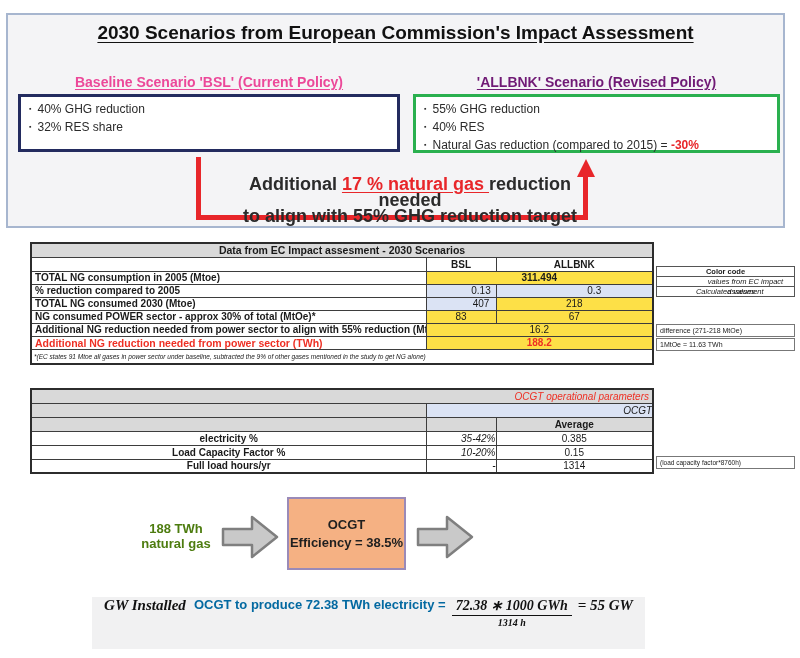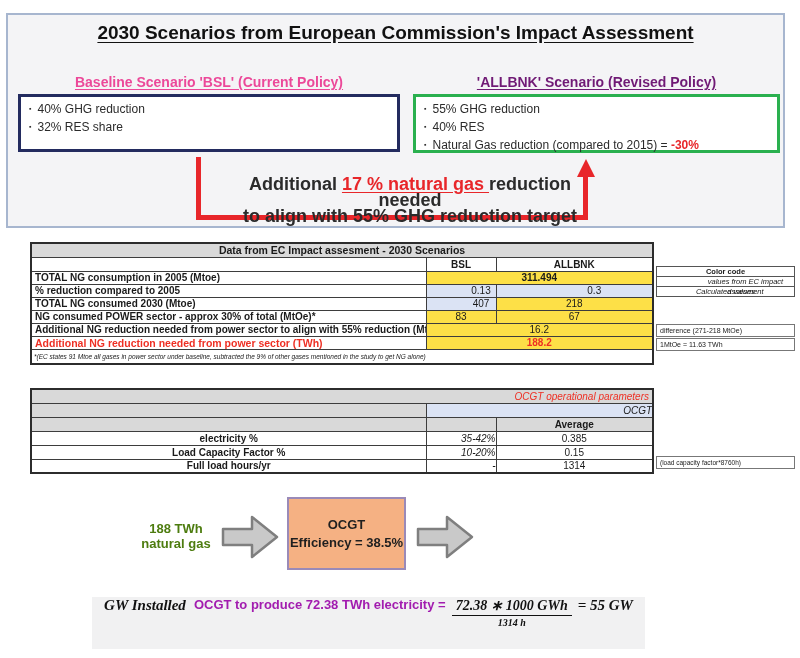--- a/index.html
+++ b/index.html
@@ -67,21 +67,21 @@
   .ocgt-box { position:absolute; left:287px; top:497px; width:119px; height:73px;
               background:#f5b183; border:2px solid #9a8ab8; display:flex; flex-direction:column;
               align-items:center; justify-content:center; gap:3px;
               font-size:13px; font-weight:bold; color:#1f1f1f; }
 
   
   .formula-box { position:absolute; left:92px; top:597px; width:553px; height:52px;
                  background:#f1f1f2; display:flex; align-items:flex-start; justify-content:center; }
   .f-serif { font-family:"Liberation Serif", serif; font-weight:bold; font-style:italic;
              font-size:15px; color:#111; }
-  .f-sans { font-size:13px; font-weight:bold; color:#a21caf; margin:0 4px 0 8px; }
+  .f-sans { font-size:13px; font-weight:bold; color:#0369a1; margin:0 4px 0 8px; }
   .fraction { display:inline-flex; flex-direction:column; align-items:center; margin:0 6px 2px 2px; }
   .fraction .num { border-bottom:1.5px solid #111; padding:0 4px 1px 4px; font-size:14px; }
   .fraction .den { padding-top:1px; font-size:10px; }
   .f-result { font-size:15px; }
 </style>
 </head>
 <body>
 
 <div class="page">
 

